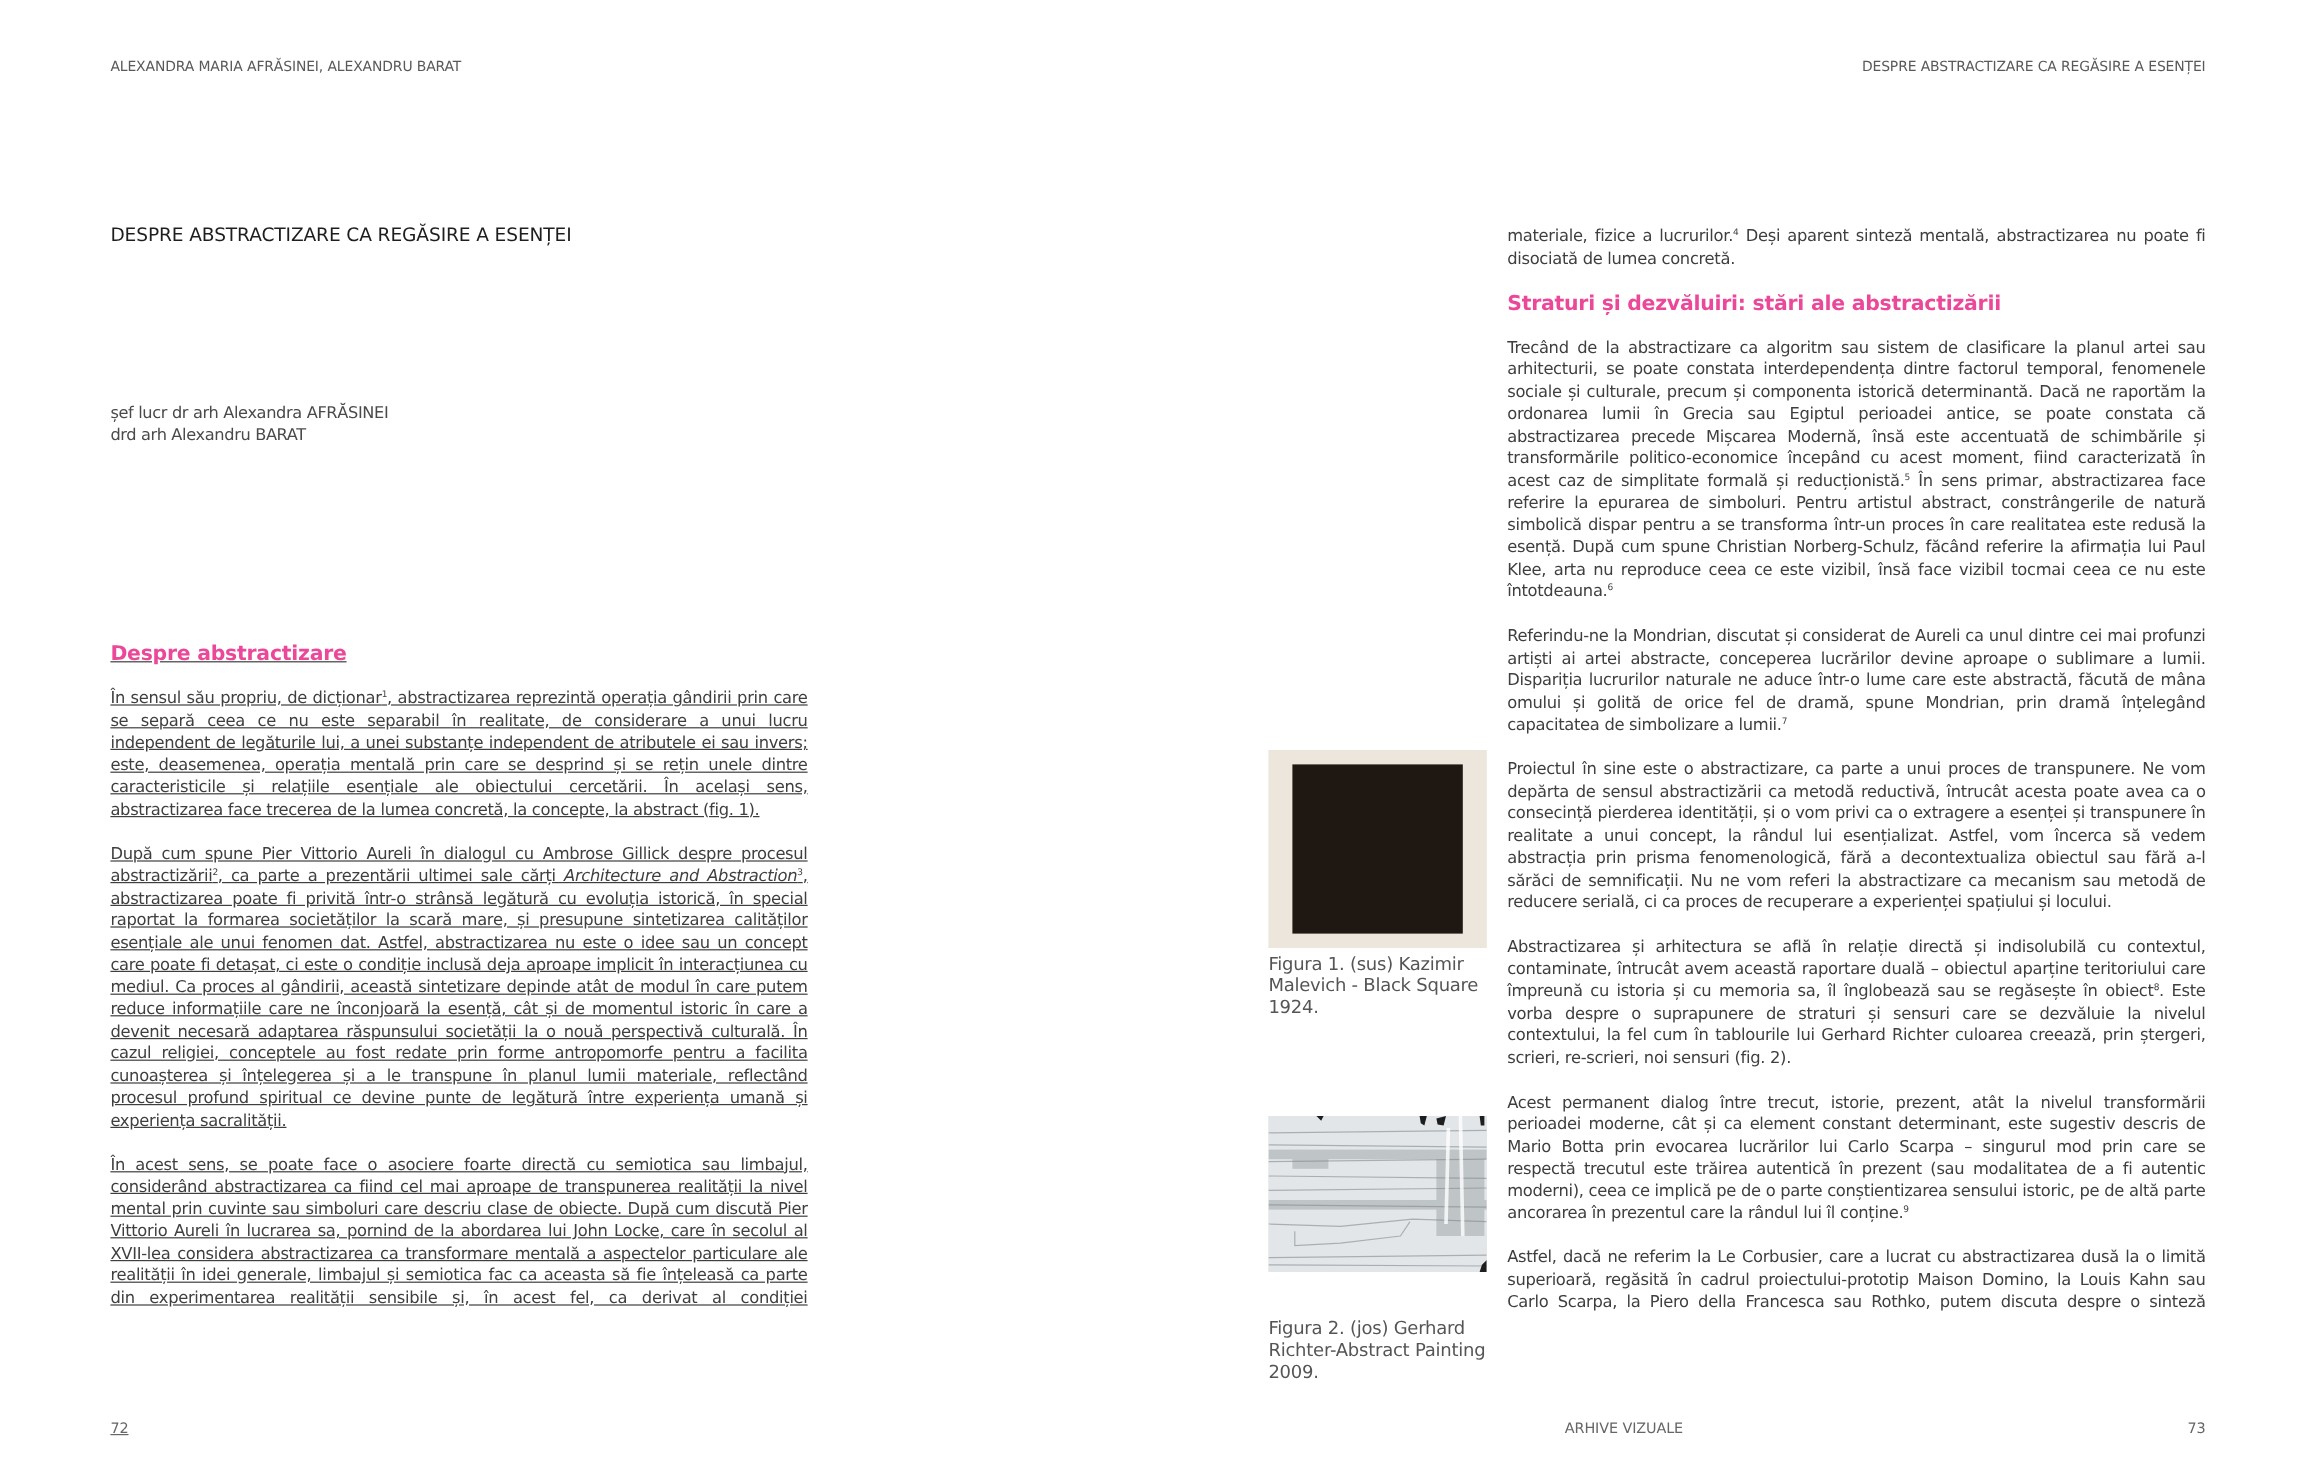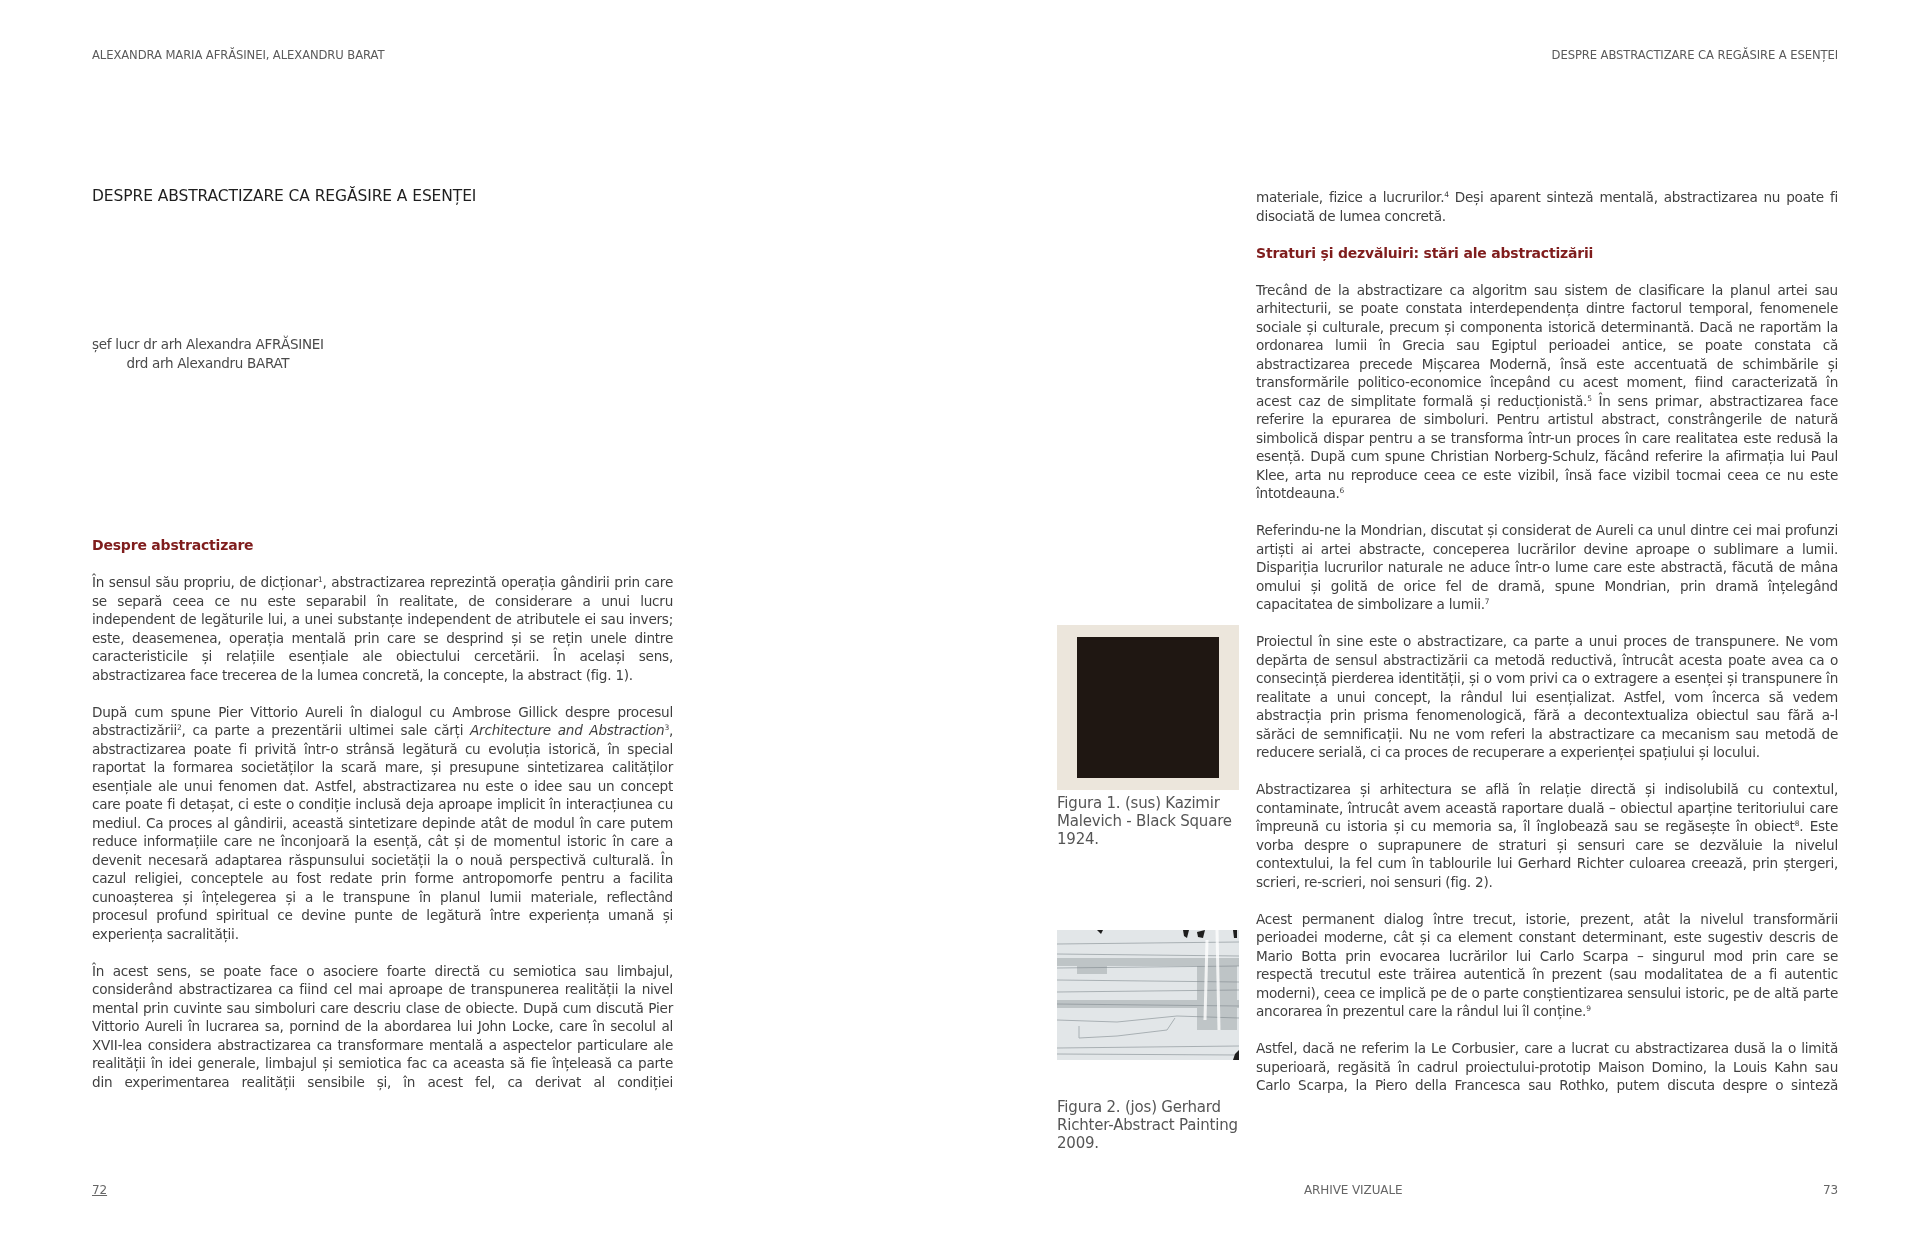--- a/index.html
+++ b/index.html
@@ -1,25 +1,25 @@
 <!DOCTYPE html>
 <html><head>
 <meta charset="utf-8">
 <style>
   html, body { margin: 0; padding: 0; background: #ffffff; }
   body { width: 1920px; height: 1234px; position: relative; overflow: hidden;
          font-family: "DejaVu Sans", sans-serif; color: #3a3a3a; }
   .abs { position: absolute; }
   .running-head { font-size: 11.6px; color: #5a5a5a; letter-spacing: -0.1px; top: 48px; }
   .page-title { font-size: 15.5px; color: #1e1e1e; top: 187px; left: 92px; letter-spacing: -0.1px; }
-  .authors { top: 335px; left: 92px; font-size: 13.5px; line-height: 18.5px; color: #4a4a4a; letter-spacing: -0.3px; text-align: center; }
+  .authors { top: 335px; left: 92px; font-size: 13.5px; line-height: 18.5px; color: #4a4a4a; letter-spacing: -0.3px; }
   .col { font-size: 13.6px; line-height: 18.5px; color: #3f3f3f; text-align: justify; letter-spacing: -0.25px; }
   .col p { margin: 0 0 18.5px 0; hyphens: manual; }
-  .col h3 { font-size: 14px; font-weight: bold; color: #7f1d1d; margin: 0 0 18.5px 0; line-height: 18.5px; letter-spacing: -0.2px; }
-  .left-col { left: 92px; top: 536px; width: 581px; }
+  .col h3 { font-size: 17px; font-weight: bold; color: #ec4899; margin: 0 0 18.5px 0; line-height: 18.5px; letter-spacing: -0.2px; }
+  .left-col { left: 92px; top: 536px; width: 581px; text-decoration: underline; }
   .right-col { left: 1256px; top: 188px; width: 582px; }
   sup { font-size: 7.5px; line-height: 0; vertical-align: 5px; }
   em { font-style: italic; }
   .figure { left: 1057px; width: 182px; }
   .fig1 { top: 625px; }
   .fig2 { top: 906px; margin-top: 24px; }
   .fig-img { width: 182px; position: relative; overflow: hidden; }
   .fig1 .fig-img { height: 165px; background: #ece6dc; }
   .black-square { position: absolute; left: 20px; top: 12px; width: 142px; height: 141px; background: #1f1712; }
   .fig2 .fig-img { height: 130px; background: #dfe3e5; }

